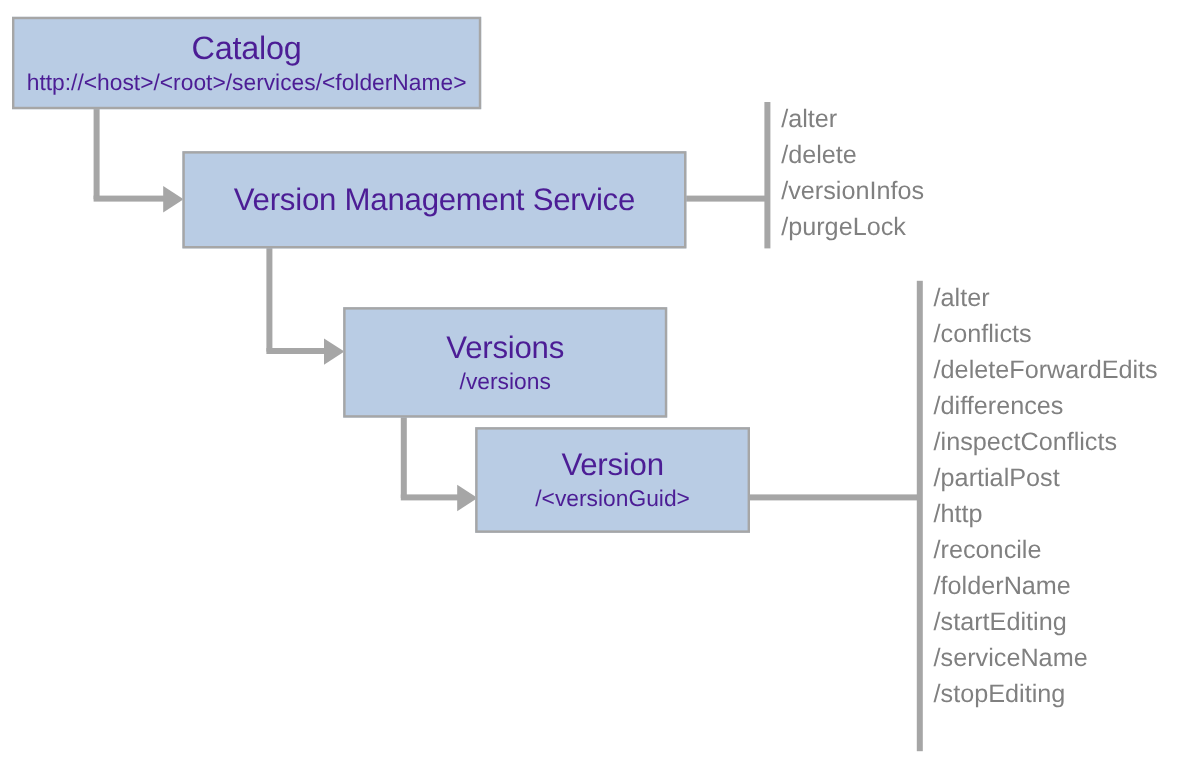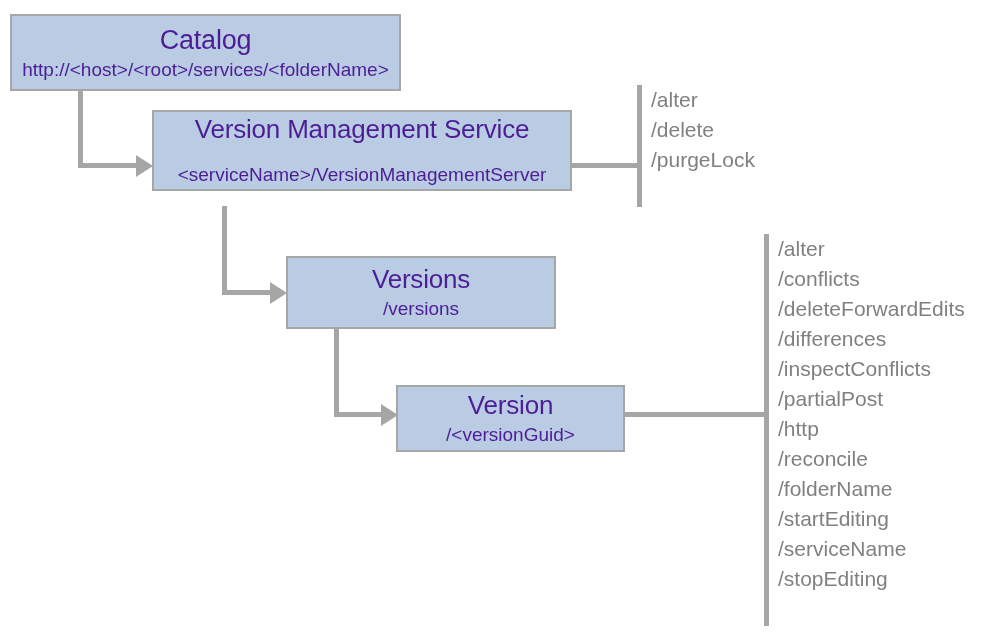--- a/index.html
+++ b/index.html
@@ -41,23 +41,23 @@
   }
   .node .subtitle {
     font-size: 19px;
     font-weight: 400;
     margin-top: 4px;
     white-space: nowrap;
   }
 
   #node-catalog  { left: 10px;  top: 14px;  width: 391px; height: 77px; }
   #node-catalog .title { font-size: 27px; }
-  #node-vms      { left: 152px; top: 110px; width: 420px; height: 81px; gap: 16px; }
-  #node-versions { left: 286px; top: 256px; width: 270px; height: 73px; }
-  #node-version  { left: 396px; top: 385px; width: 229px; height: 67px; }
+  #node-vms      { left: 152px; top: 126px; width: 420px; height: 81px; gap: 16px; }
+  #node-versions { left: 286px; top: 256px; width: 270px; height: 92px; }
+  #node-version  { left: 396px; top: 356px; width: 229px; height: 88px; }
 
   
   .seg {
     position: absolute;
     background: #a6a6a6;
   }
   .seg-v { width: 5px; }
   .seg-h { height: 5px; }
 
   .arrow-right {
@@ -133,37 +133,37 @@
   <div class="seg seg-h" id="c4-h"></div>
   <div class="seg seg-h" id="c5-h"></div>
 
   <div class="node" id="node-catalog">
     <div class="title">Catalog</div>
     <div class="subtitle">http://&lt;host&gt;/&lt;root&gt;/services/&lt;folderName&gt;</div>
   </div>
 
   <div class="node" id="node-vms">
     <div class="title">Version Management Service</div>
-    <div class="subtitle">&lt;serviceName&gt;/VersionManagementServer</div>
   </div>
 
   <div class="node" id="node-versions">
     <div class="title">Versions</div>
     <div class="subtitle">/versions</div>
   </div>
 
   <div class="node" id="node-version">
     <div class="title">Version</div>
     <div class="subtitle">/&lt;versionGuid&gt;</div>
   </div>
 
   <div class="ops-bar" id="ops1-bar"></div>
   <ul class="ops-list" id="ops1-list">
       <li>/alter</li>
       <li>/delete</li>
+      <li>/versionInfos</li>
       <li>/purgeLock</li>
     </ul>
 
   <div class="ops-bar" id="ops2-bar"></div>
   <ul class="ops-list" id="ops2-list">
       <li>/alter</li>
       <li>/conflicts</li>
       <li>/deleteForwardEdits</li>
       <li>/differences</li>
       <li>/inspectConflicts</li>

